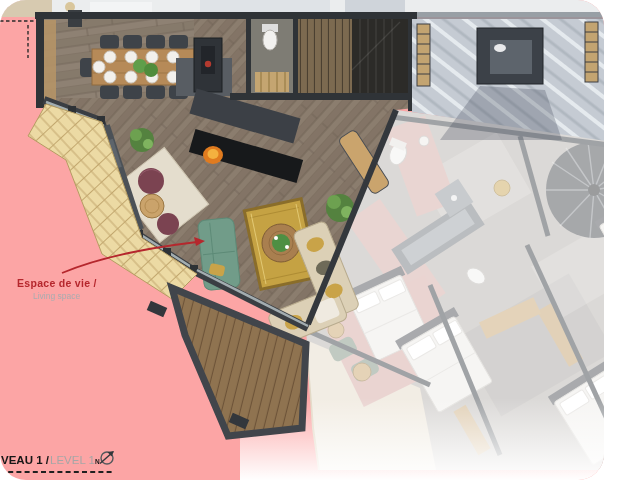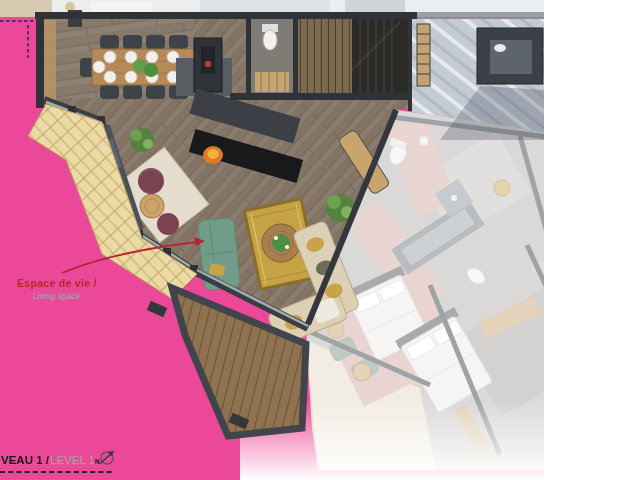--- a/index.html
+++ b/index.html
@@ -1,17 +1,17 @@
 <!DOCTYPE html>
 <html><head>
 <meta charset="utf-8">
 <style>
   html,body{margin:0;padding:0;background:#ffffff;}
-  #stage{position:relative;width:544px;height:480px;background:#ec4899;overflow:hidden;
-         font-family:"Liberation Sans",sans-serif;}
+  #stage{position:relative;width:604px;height:480px;background:#fca5a5;overflow:hidden;
+         font-family:"Liberation Sans",sans-serif;border-radius:26px;}
   svg{display:block}
   text{font-family:"Liberation Sans",sans-serif;}
 </style>
 </head>
 <body>
 
 <div id="stage">
 <svg width="640" height="480" viewBox="0 0 640 480">
   <defs>
     <pattern id="plankH" width="70" height="16" patternUnits="userSpaceOnUse" patternTransform="rotate(-8)">

